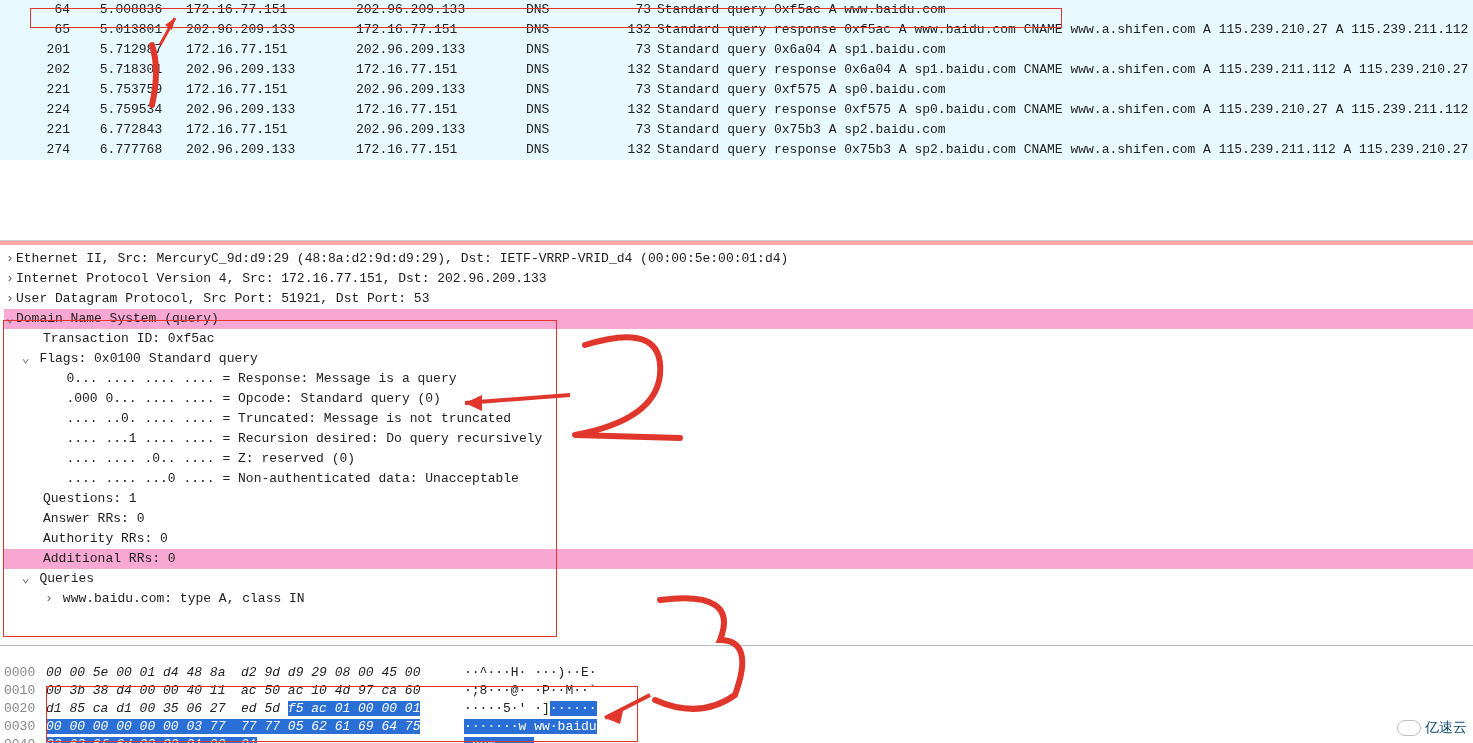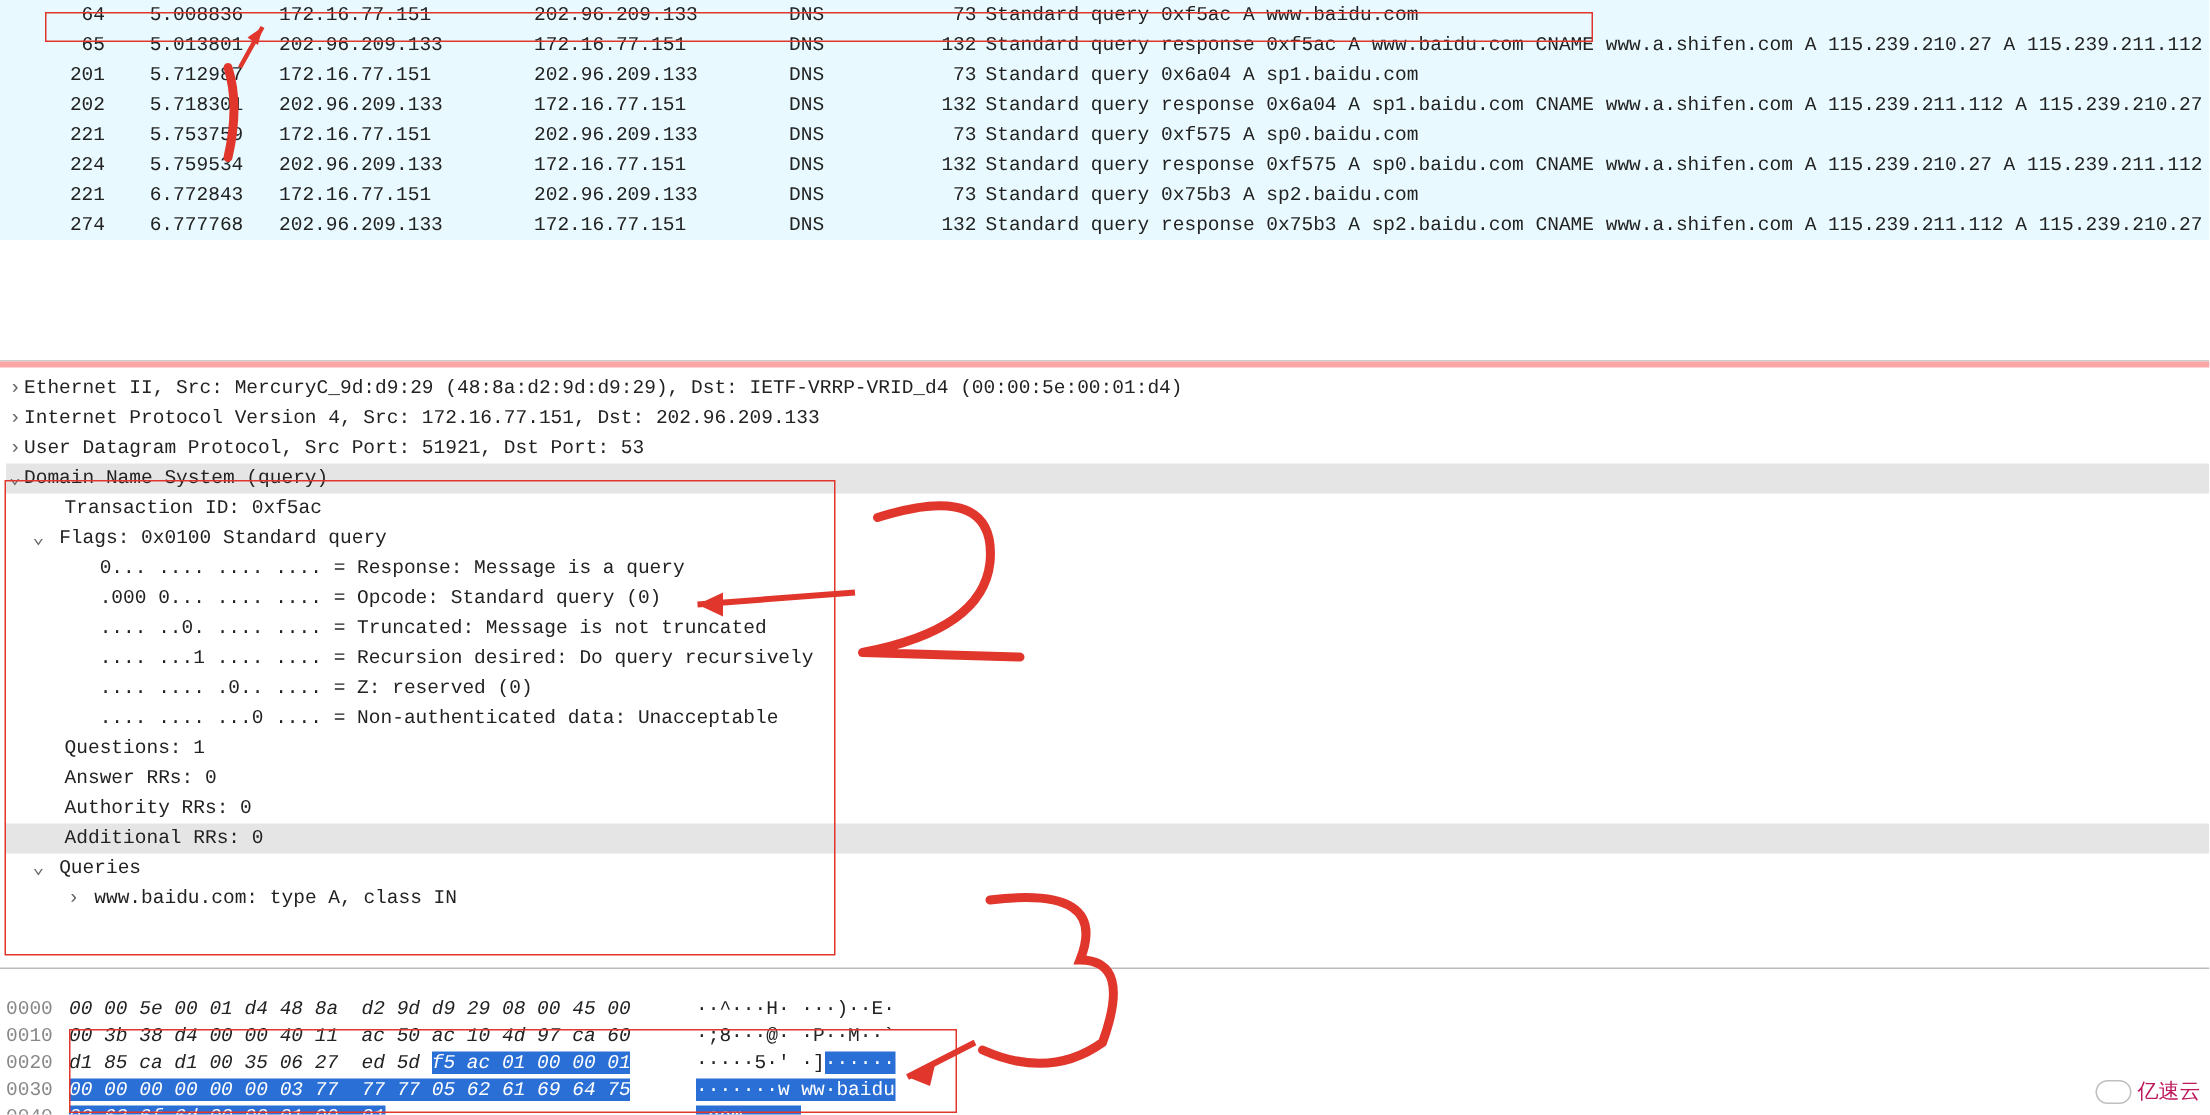--- a/index.html
+++ b/index.html
@@ -48,21 +48,21 @@
     position: relative;
   }
   .tree-line { white-space: pre; }
   .caret {
     display: inline-block;
     width: 12px;
     color: #666;
     text-align: center;
   }
   .dns-highlight-row {
-    background: #e5e5e5;
+    background: #f9a8d4;
   }
   .link-like {
     color: #1a4acb;
     text-decoration: underline;
     cursor: pointer;
   }
 
   .hex-pane {
     border-top: 1px solid #bbb;
     padding-top: 18px;
@@ -82,21 +82,21 @@
     position: absolute;
     border: 1px solid #e0362c;
     pointer-events: none;
   }
 
   
   .watermark {
     position: absolute;
     right: 6px;
     bottom: 6px;
-    color: #be185d;
+    color: #0c4a6e;
     font-family: "Microsoft YaHei", sans-serif;
     font-size: 14px;
     display: flex;
     align-items: center;
     gap: 4px;
   }
   .watermark-cloud {
     width: 22px;
     height: 14px;
     border: 1.5px solid #bfbfbf;

